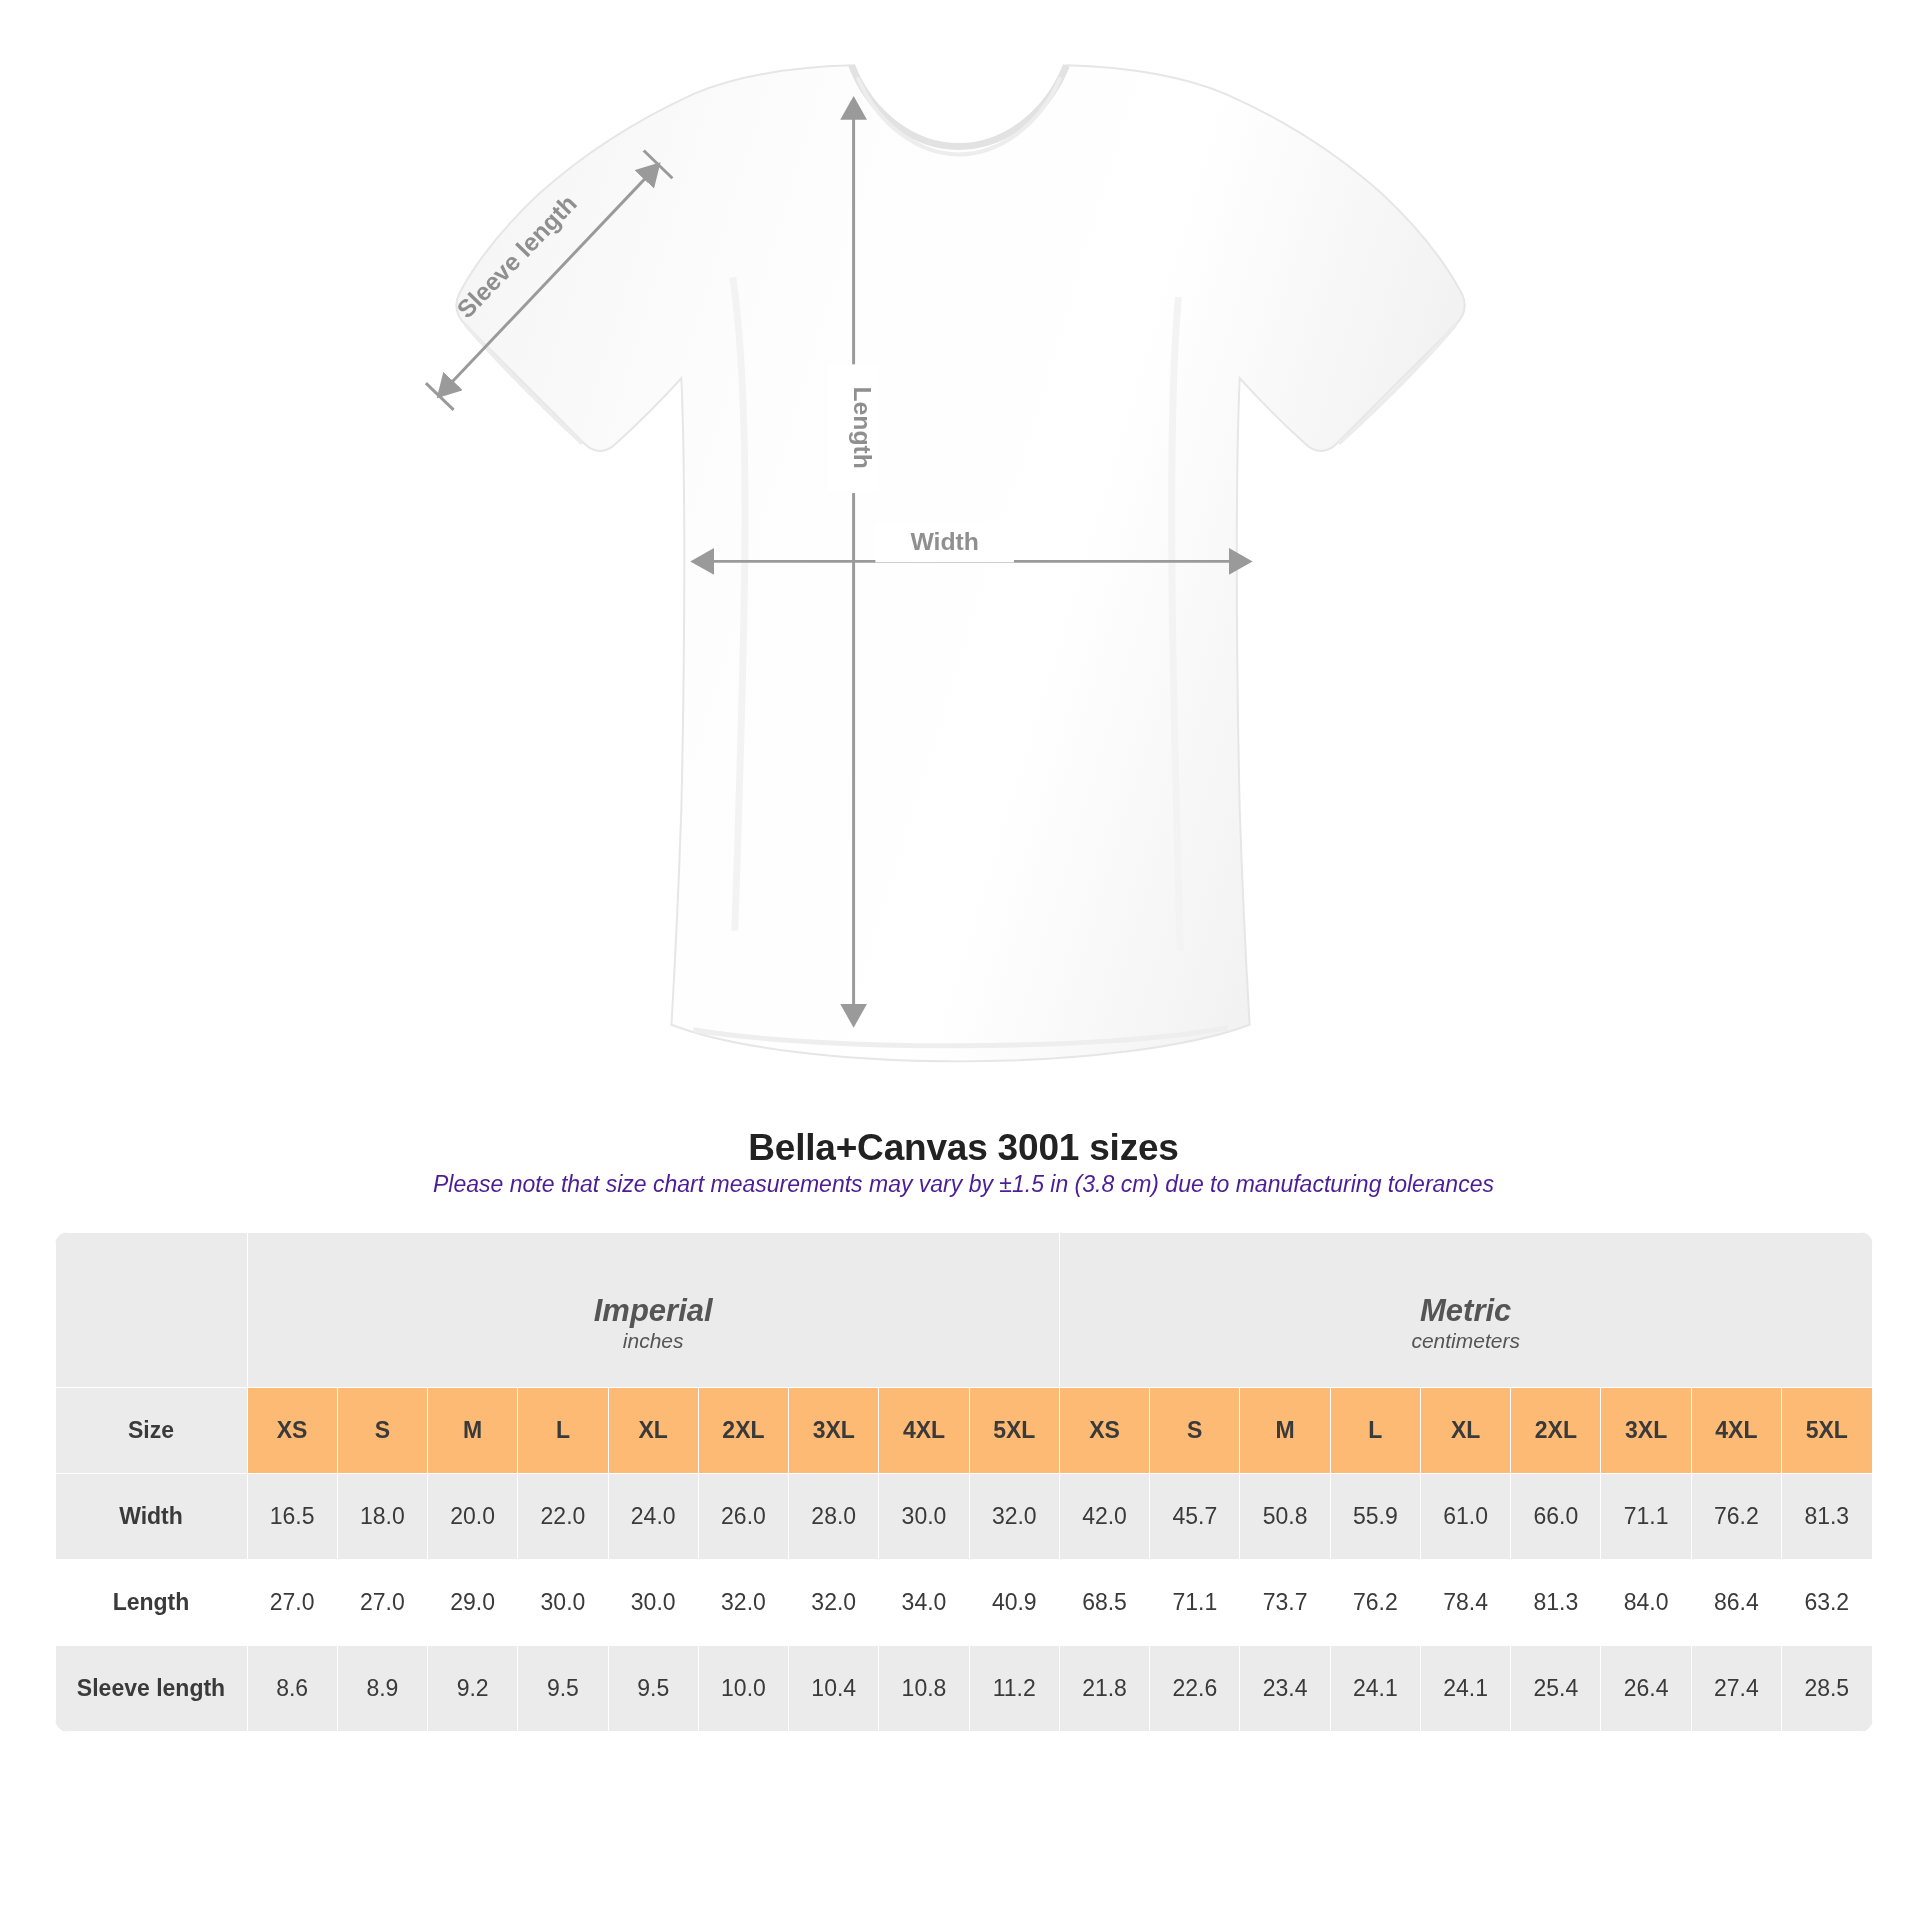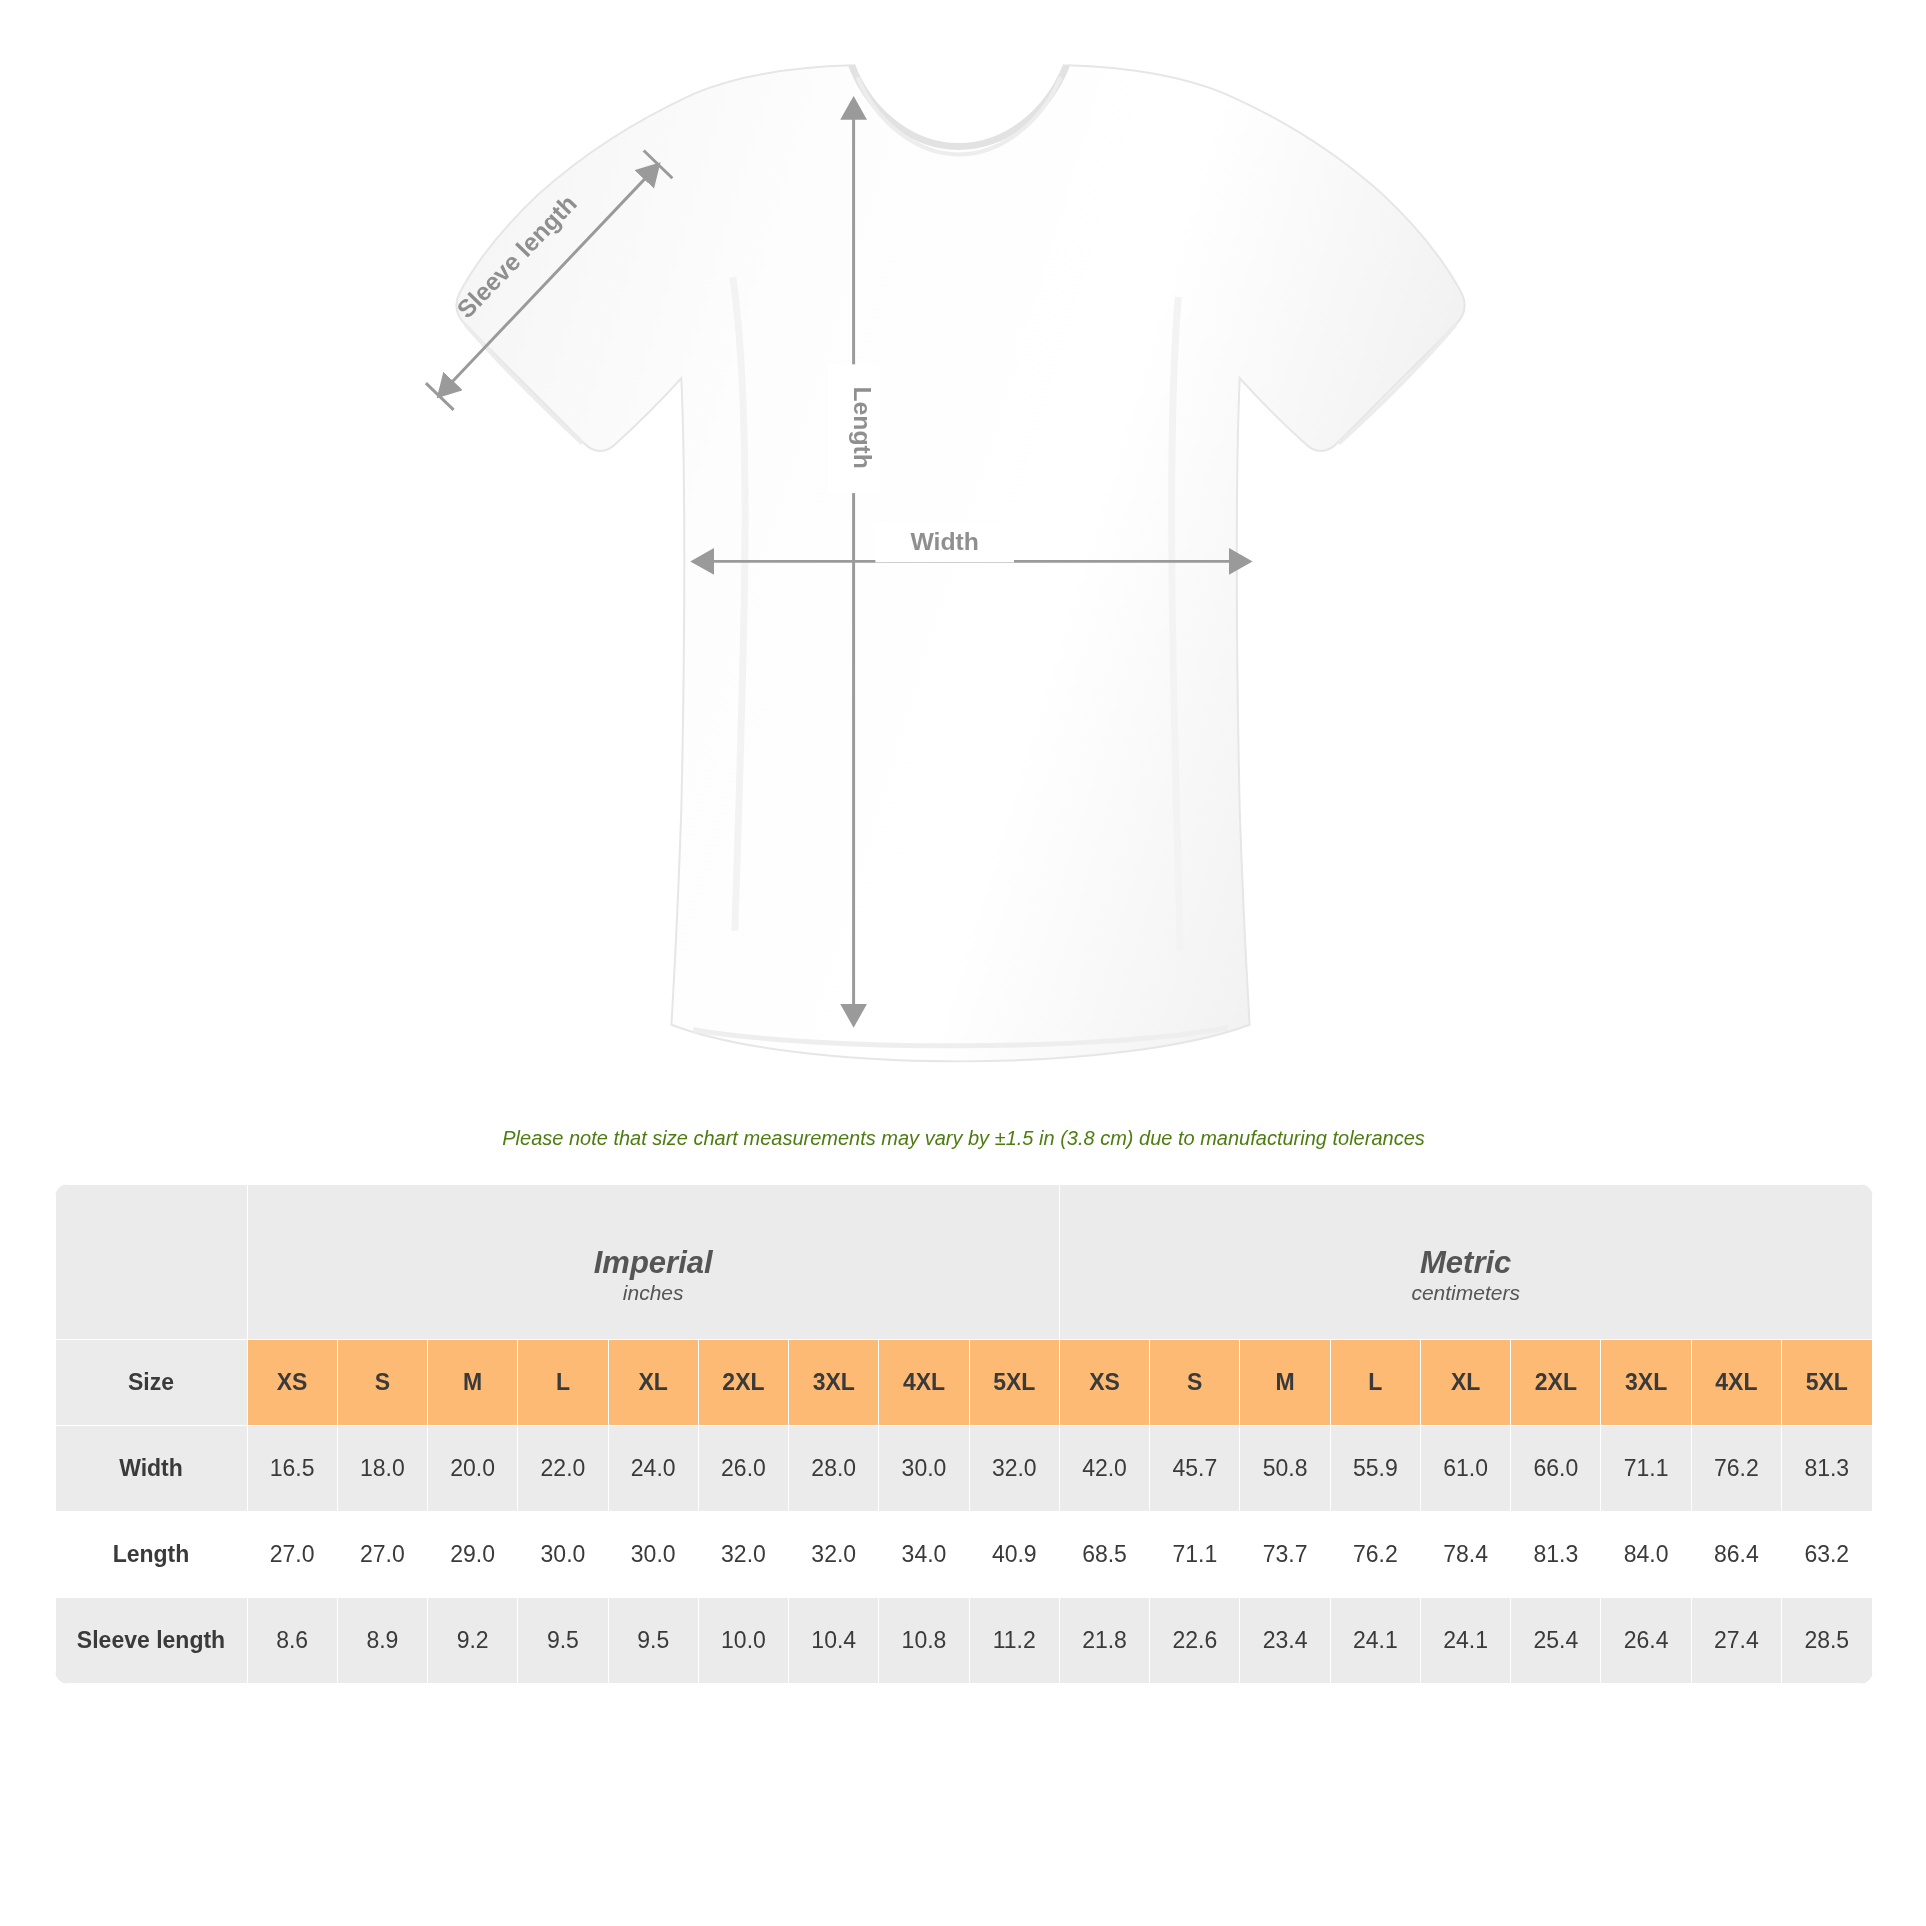--- a/index.html
+++ b/index.html
@@ -37,24 +37,24 @@
     text-align: center;
     margin-top: 28px;
   }
   .chart-title {
     font-size: 37px;
     font-weight: bold;
     color: #222222;
     letter-spacing: -0.2px;
   }
   .chart-note {
-    font-size: 20px;
+    font-size: 23px;
     font-style: italic;
-    color: #4d7c0f;
-    margin-top: 18px;
+    color: #4c1d95;
+    margin-top: 2px;
   }
 
   
   .table-wrap {
     margin: 34px auto 0 auto;
     width: 1818px;
     border-radius: 14px;
     overflow: hidden;
     background: #ebebeb;
   }
@@ -194,20 +194,21 @@
 
       <rect x="836" y="368" width="52" height="130" fill="#ffffff"></rect>
       <text x="862" y="432" transform="rotate(90 862 432)" text-anchor="middle" font-family="Liberation Sans, sans-serif" font-size="25" font-weight="bold" fill="#8f8f8f">Length</text>
 
       <rect x="884" y="528" width="140" height="40" fill="#ffffff"></rect>
       <text x="954" y="556" text-anchor="middle" font-family="Liberation Sans, sans-serif" font-size="25" font-weight="bold" fill="#8f8f8f">Width</text>
     </svg>
   </div>
 
   <div class="title-block">
+    <div class="chart-title">Bella+Canvas 3001 sizes</div>
     <div class="chart-note">Please note that size chart measurements may vary by ±1.5 in (3.8 cm) due to manufacturing tolerances</div>
   </div>
 
   <div class="table-wrap">
     <table class="size-table">
       <colgroup>
         <col class="label-col">
         <col span="18">
       </colgroup>
       <tbody>

